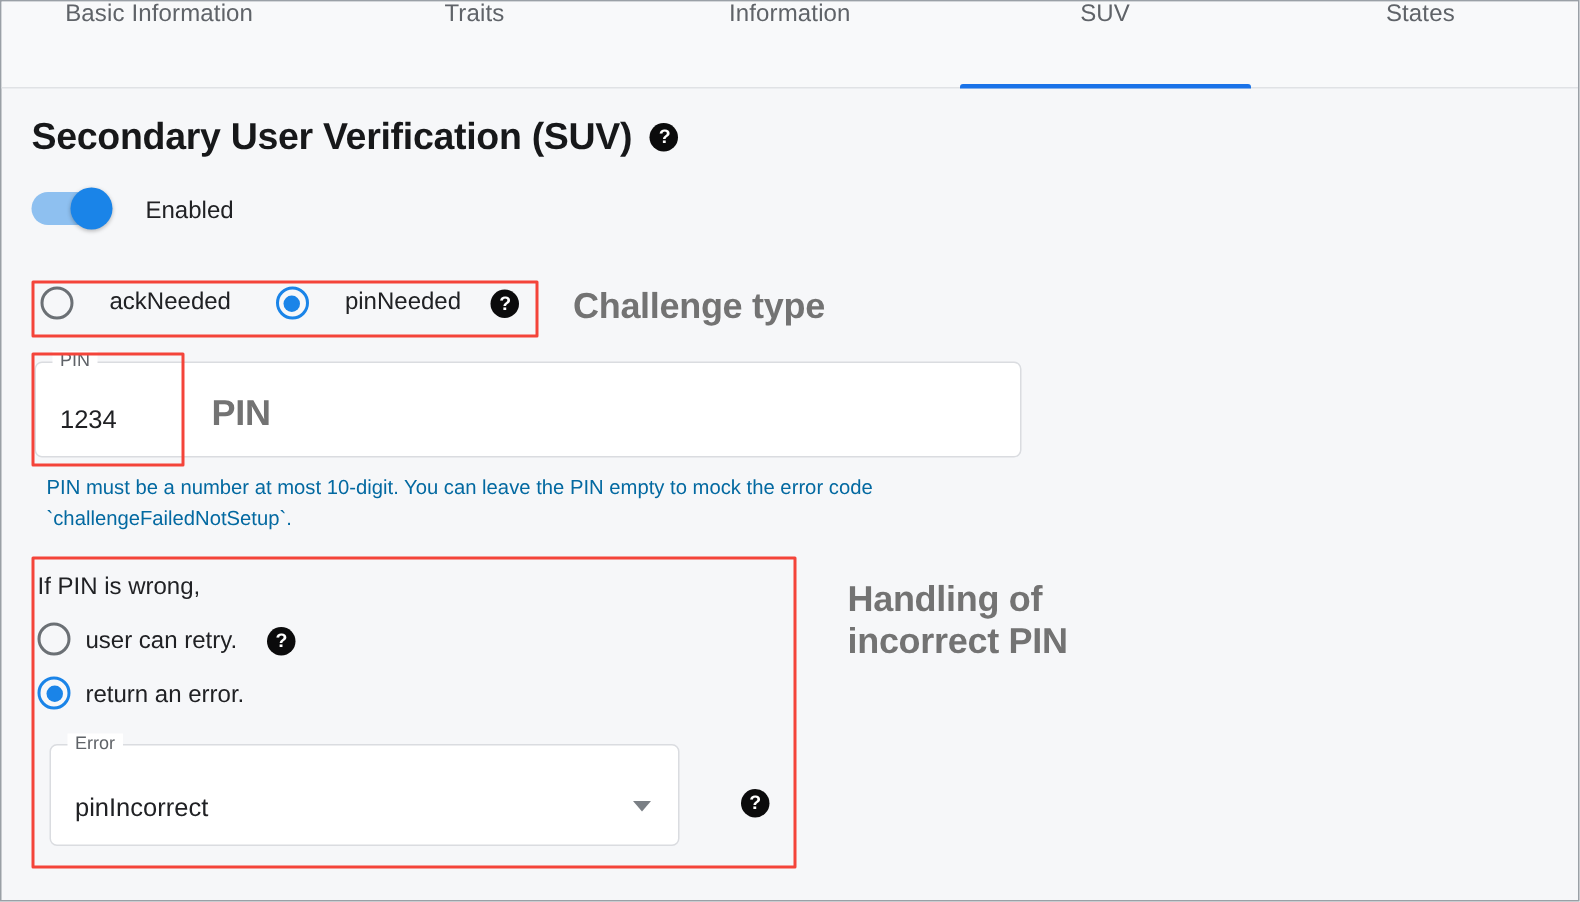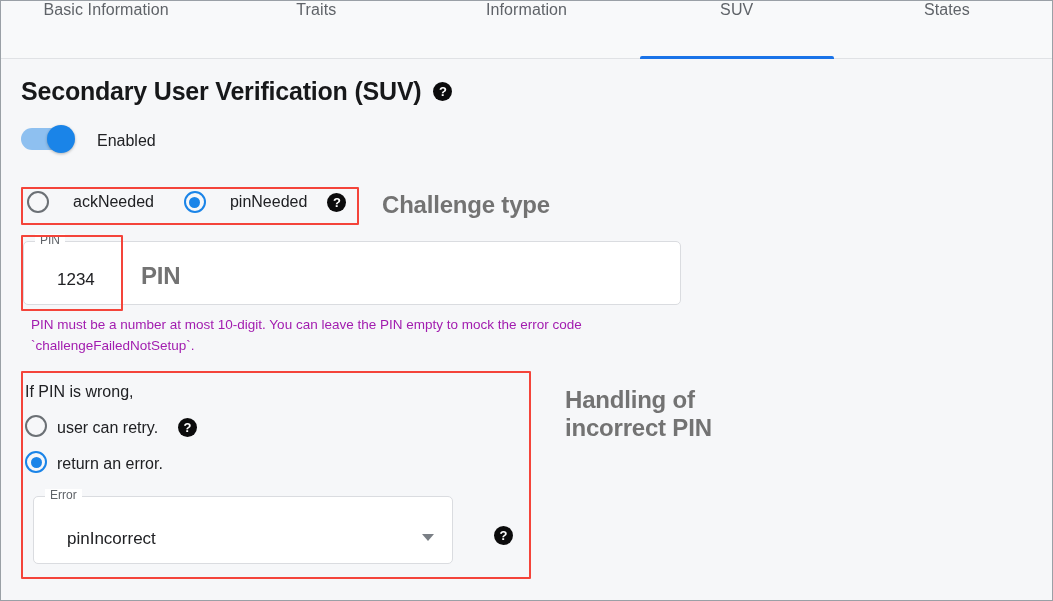--- a/index.html
+++ b/index.html
@@ -204,31 +204,30 @@
     font-size: 12px;
     color: #5f6368;
     line-height: 1;
   }
   .mfield .value {
     position: absolute;
     left: 16px;
     bottom: 14px;
     font-size: 17px;
     color: #202124;
-    margin-left: 17px;
   }
 
   .helper-text {
     position: absolute;
     left: 30px;
     top: 314px;
     width: 640px;
     font-size: 13.5px;
     line-height: 1.52;
-    color: #a21caf;
+    color: #0369a1;
   }
 
   
   .wrong-group {
     position: absolute;
     left: 22px;
     top: 372px;
   }
   .wrong-title {
     font-size: 16px;

